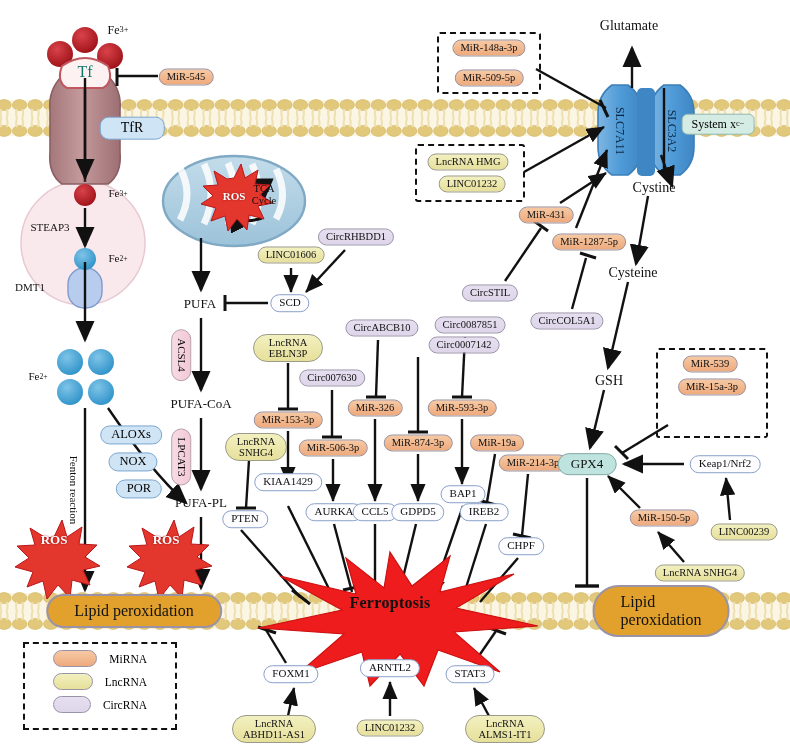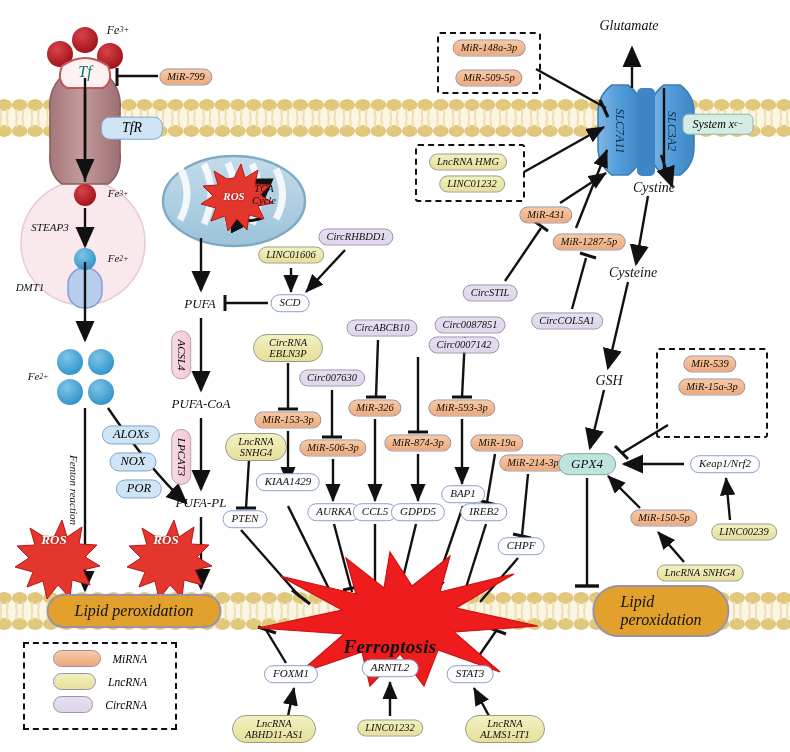--- a/index.html
+++ b/index.html
@@ -1,17 +1,17 @@
 <!DOCTYPE html>
 <html><head>
 <meta charset="utf-8">
 <style>
   html,body{margin:0;padding:0;background:#fff;}
   body{font-family:"Liberation Serif", serif;}
-  #stage{position:relative;width:790px;height:752px;background:#fff;overflow:hidden;font-style:italic;}
+  #stage{position:relative;width:790px;height:752px;background:#fff;overflow:hidden;}
   #stage svg.layer{position:absolute;left:0;top:0;width:790px;height:752px;}
   #nodes{position:absolute;left:0;top:0;width:790px;height:752px;}
 
   .node{position:absolute;transform:translate(-50%,-50%);
         display:flex;align-items:center;justify-content:center;text-align:center;
         box-sizing:border-box;white-space:nowrap;line-height:1.05;}
   .pill{border-radius:999px;border:1px solid #8e8ea8;padding:2px 7px;font-size:10.5px;color:#111;}
   .mirna{background:linear-gradient(180deg,#f6c9a4,#eeaa7c);border-color:#9a8f9c;}
   .lncrna{background:linear-gradient(180deg,#f2f0c0,#e6e09a);border-color:#9a9a86;}
   .circrna{background:linear-gradient(180deg,#e6dff0,#ded5ea);border-color:#9a93a8;}
@@ -34,21 +34,21 @@
           display:flex;align-items:center;justify-content:center;}
 
   .legendbox{position:absolute;transform:translate(-50%,-50%);border:2.5px dashed #111;
              box-sizing:border-box;background:#fff;}
   .lgrow{display:flex;align-items:center;gap:12px;margin:6px 28px;}
   .lgswatch{width:74px;height:15px;border-radius:999px;border:1px solid #9a93a8;}
   .lglabel{font-size:11.5px;}
   .lg2row{display:flex;align-items:center;gap:10px;margin:9px 12px;}
   .lg2label{font-size:11.5px;}
   .ferro{position:absolute;transform:translate(-50%,-50%);color:#111;font-weight:bold;
-         font-size:19px;letter-spacing:.3px;margin-top:44px;}
+         font-size:16px;letter-spacing:.3px;}
   .sup{font-size:.7em;vertical-align:super;}
   .sub{font-size:.7em;vertical-align:sub;}
 </style>
 </head>
 <body>
 
 <div id="stage">
 
   <svg class="layer" viewBox="0 0 790 752">
     <defs>
@@ -909,21 +909,21 @@
       <span>Fe</span>
         <span class="sup">3+</span>
     </div>
     <div class="node plain" style="left:85px;top:72px;font-size:16px;color:#0f766e">
         <span>Tf</span>
       </div>
     <div class="node tfr" style="left:132px;top:128px">
       <span>TfR</span>
       </div>
     <div class="node pill mirna" style="left:186px;top:77px">
-      <span>MiR-799</span>
+      <span>MiR-545</span>
       </div>
 
     <div class="node plain small" style="left:118px;top:194px">
       <span>Fe</span>
         <span class="sup">3+</span>
       </div>
     <div class="node plain small" style="left:118px;top:259px">
       <span>Fe</span>
         <span class="sup">2+</span>
       </div>
@@ -983,21 +983,21 @@
       <span>SCD</span>
       </div>
     <div class="node pill lncrna" style="left:291px;top:255px">
       <span>LINC01606</span>
       </div>
     <div class="node pill circrna" style="left:356px;top:237px">
       <span>CircRHBDD1</span>
       </div>
 
     <div class="node pill lncrna" style="left:288px;top:348px;white-space:normal;width:70px">
-        <span>CircRNA EBLN3P</span>
+        <span>LncRNA EBLN3P</span>
       </div>
     <div class="node pill lncrna" style="left:256px;top:447px;white-space:normal;width:62px">
         <span>LncRNA SNHG4</span>
       </div>
     <div class="node pill circrna" style="left:332px;top:378px">
       <span>Circ007630</span>
       </div>
     <div class="node pill circrna" style="left:382px;top:328px">
       <span>CircABCB10</span>
       </div>

